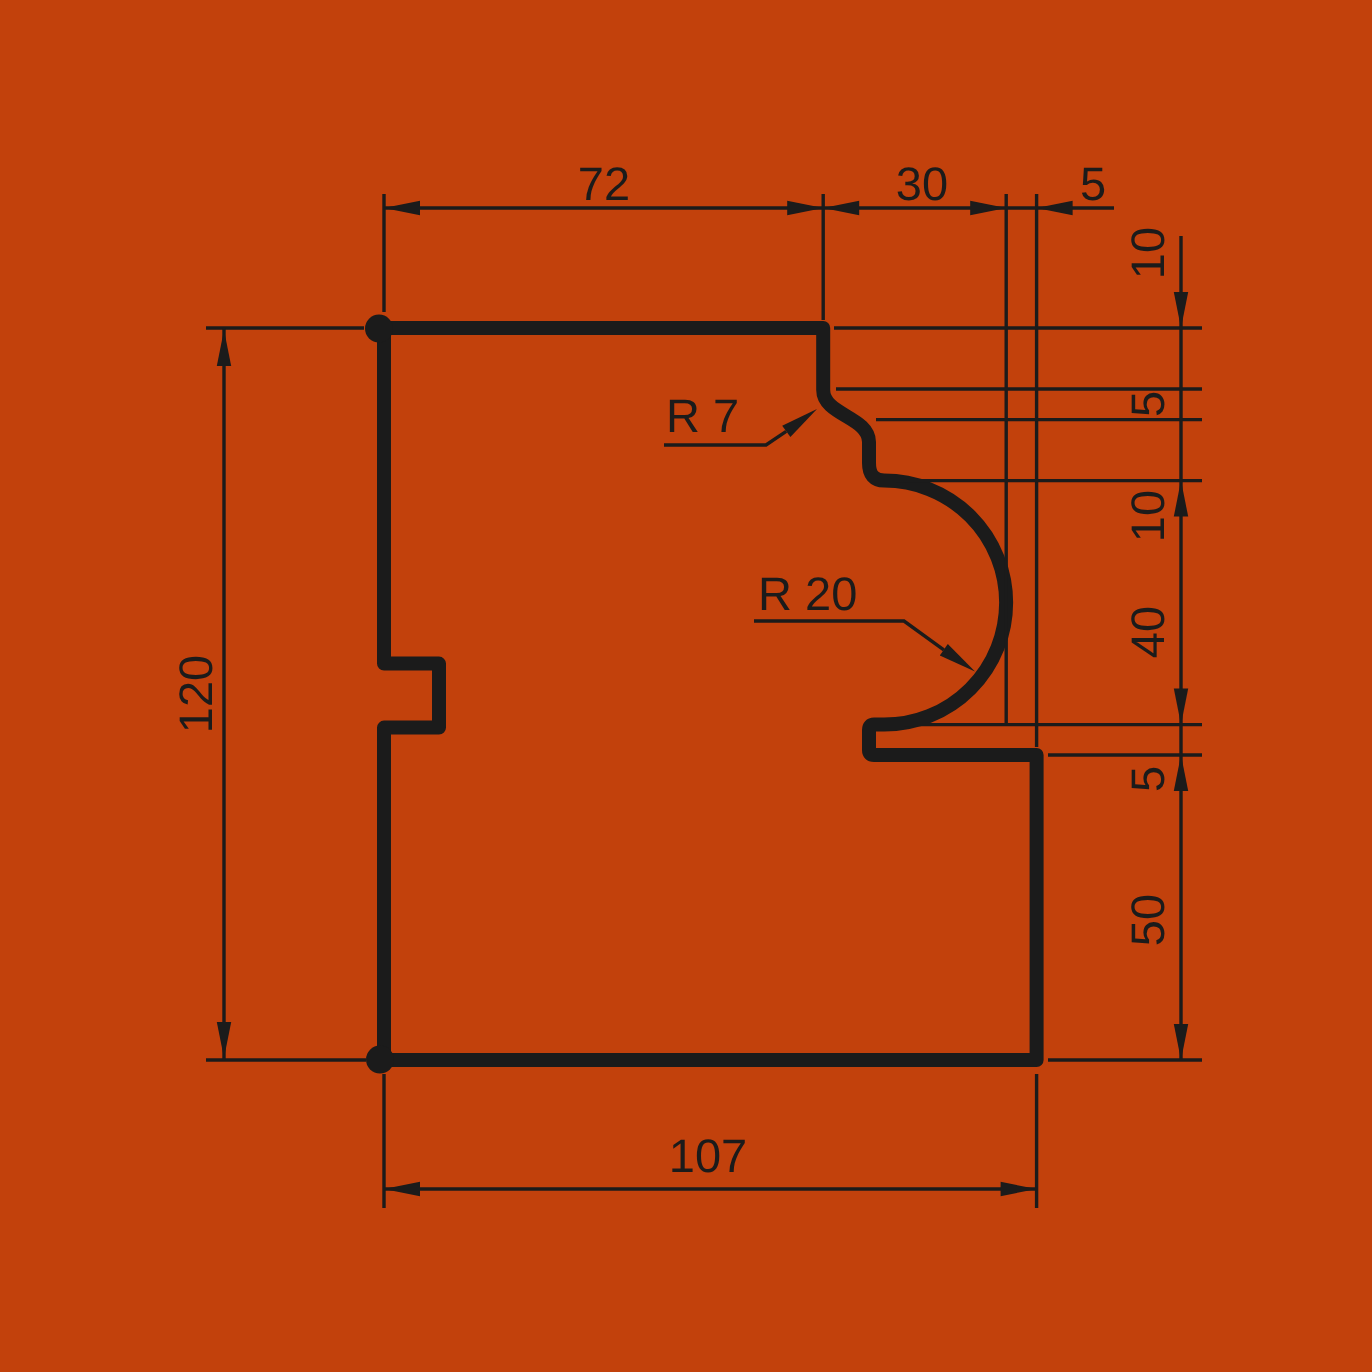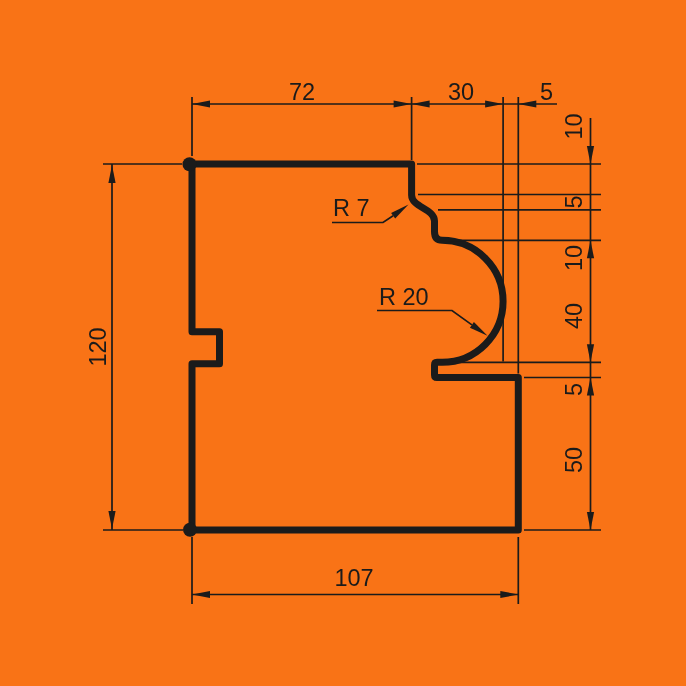--- a/index.html
+++ b/index.html
@@ -3,21 +3,21 @@
 <meta charset="utf-8">
 <style>
   html, body {
     margin: 0;
     padding: 0;
     background: #ffffff;
   }
   .canvas-wrap {
     width: 686px;
     height: 686px;
-    background: #f97316;
+    background: #c2410c;
     position: relative;
   }
   svg {
     display: block;
   }
   .profile {
     fill: none;
     stroke: #1b1b1b;
     stroke-width: 7;
     stroke-linejoin: round;

